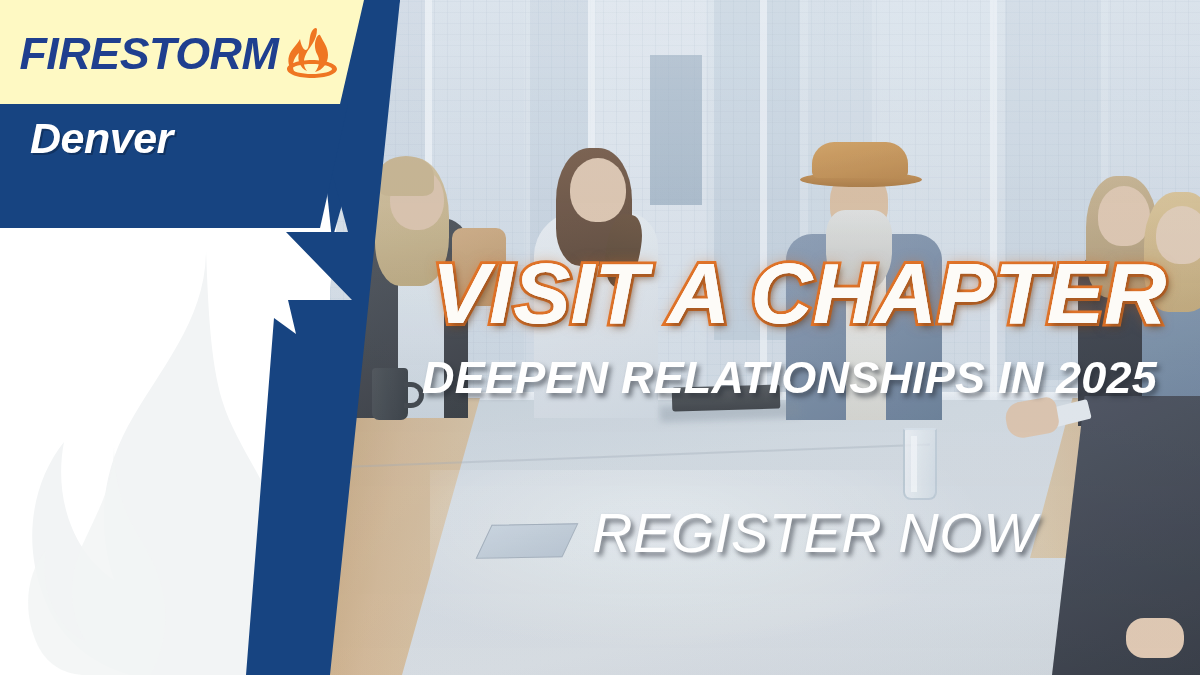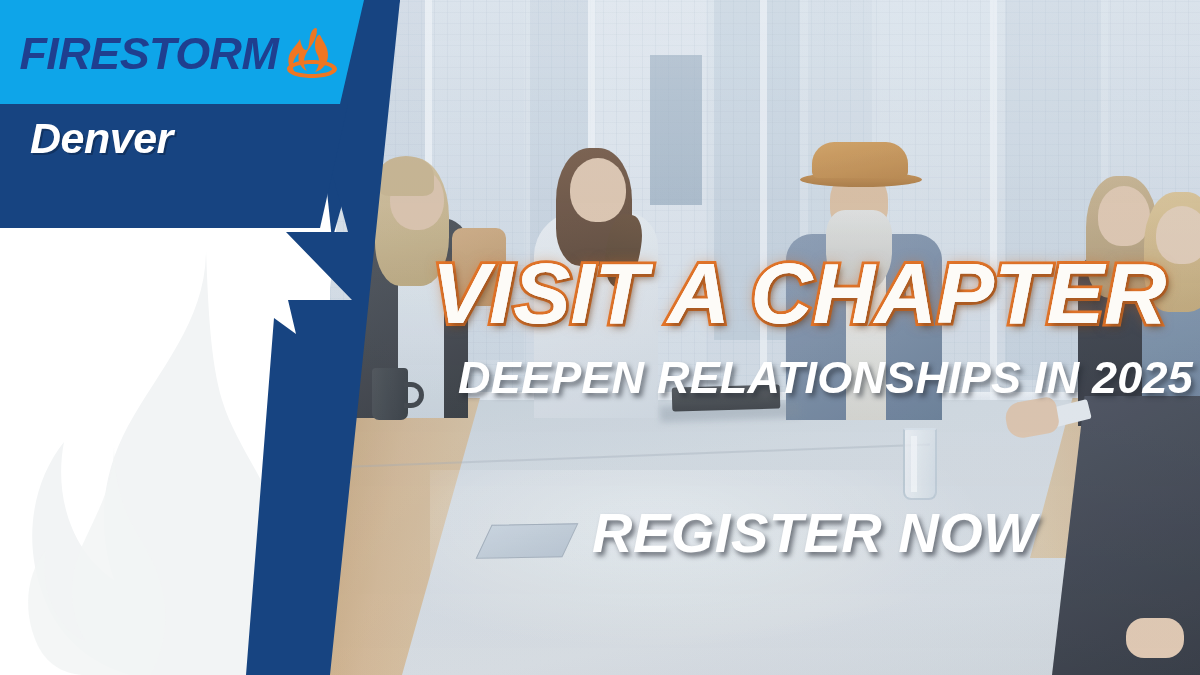--- a/index.html
+++ b/index.html
@@ -230,21 +230,21 @@
 
   
   .blue-arrow {
     position:absolute; left:0; top:0; width:400px; height:675px;
   }
   .blue-arrow svg { display:block; }
 
   
   .logo-box {
     position:absolute; left:0; top:0; width:364px; height:104px;
-    background:#0ea5e9;
+    background:#fef9c3;
     clip-path:polygon(0 0, 364px 0, 340px 104px, 0 104px);
     z-index:6;
   }
   .logo-wrap {
     position:absolute; left:22px; top:26px;
     display:flex; align-items:center; gap:8px;
   }
   .logo-word {
     font-size:44px; font-weight:bold; font-style:italic;
     letter-spacing:-0.5px;
@@ -294,32 +294,32 @@
     position:absolute; left:432px; top:250px;
     width:740px;
     font-size:86px; font-weight:bold; font-style:italic;
     line-height:1;
     color:#fdfbf7;
     white-space:nowrap;
     -webkit-text-stroke:0;
   }
 
   .subhead {
-    position:absolute; left:458px; top:355px;
+    position:absolute; left:422px; top:355px;
     font-size:45px; font-weight:bold; font-style:italic;
     line-height:1;
     color:#ffffff;
     white-space:nowrap;
     letter-spacing:0.2px;
     text-shadow:3px 4px 5px rgba(35,40,50,.55);
   }
 
   .cta {
     position:absolute; left:592px; top:505px;
-    font-size:56px; font-weight:bold; font-style:italic;
+    font-size:56px; font-weight:normal; font-style:italic;
     line-height:1;
     color:#ffffff;
     white-space:nowrap;
     letter-spacing:0.5px;
     text-shadow:3px 4px 5px rgba(40,45,55,.6);
   }
 </style>
 </head>
 <body>
 

